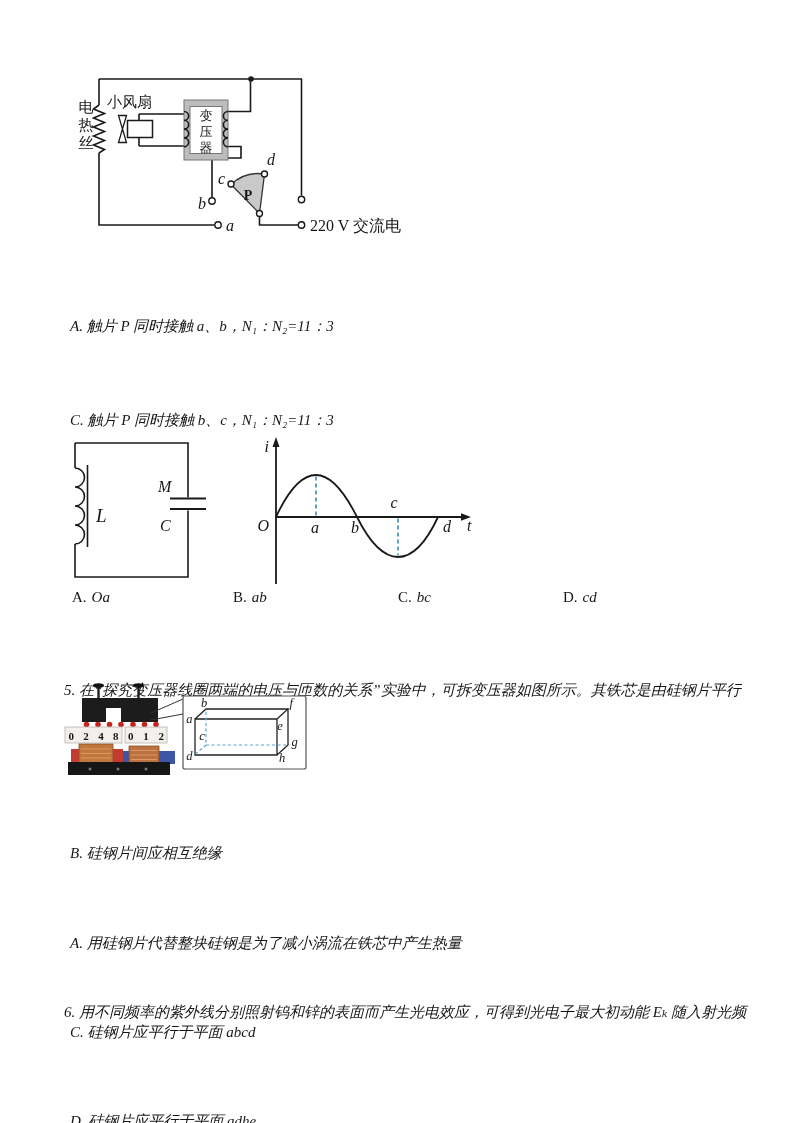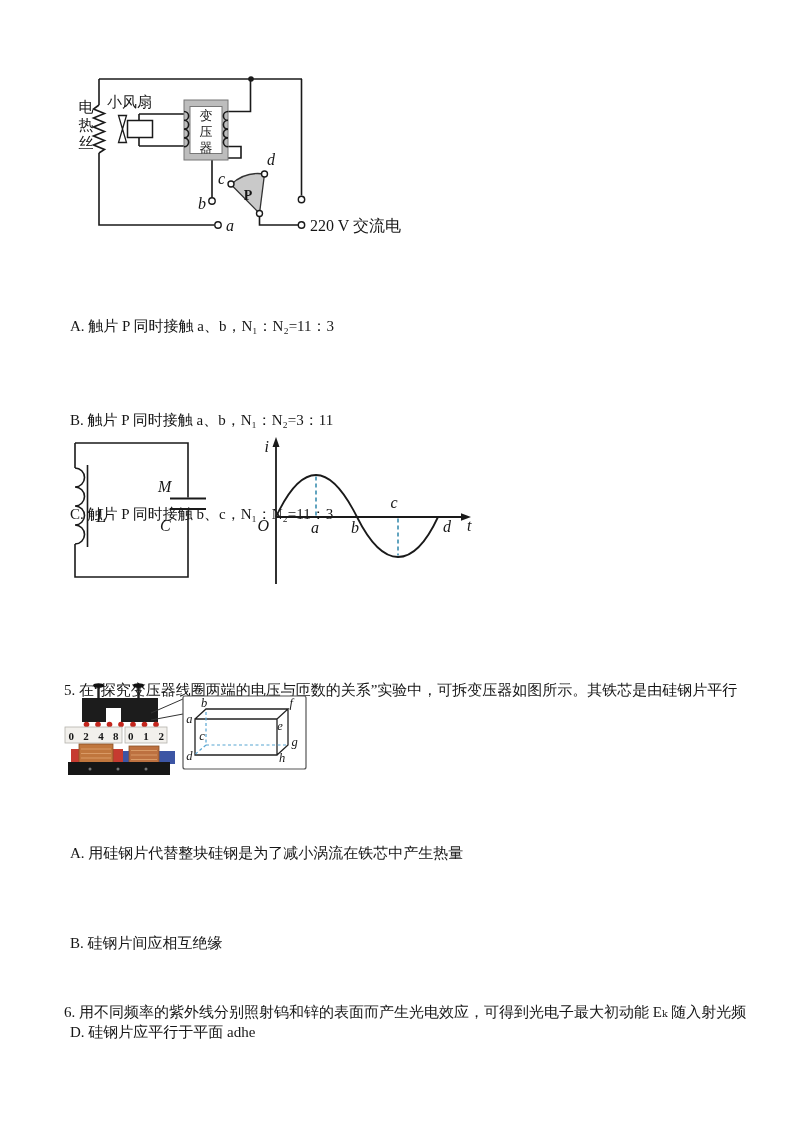--- a/index.html
+++ b/index.html
@@ -1,19 +1,19 @@
 <!DOCTYPE html>
 <html><head>
 <meta charset="utf-8">
 <style>
   html,body{margin:0;padding:0;background:#fff;}
   .page{position:relative;width:794px;height:1123px;background:#ffffff;overflow:hidden;
         font-family:"Liberation Serif","DejaVu Serif",serif;color:#161616;}
   .fig{position:absolute;}
-  .para,.opts{position:absolute;white-space:pre;font-size:15px;color:#161616;}
+  .para,.opts{position:absolute;white-space:pre;font-size:15px;color:#161616;font-style:italic;}
   .tline{display:block;}
   #q3-options{left:70px;top:248px;line-height:31.4px;}
   #q4-text{left:64px;top:376px;line-height:30px;}
   #q4-options{position:absolute;left:0;top:589px;width:794px;height:18px;font-size:15px;}
   .q4opt{position:absolute;white-space:pre;top:0;}
   .q4opt .var{font-style:italic;margin-left:5px;}
   #q5-text{left:64px;top:614px;line-height:30.5px;}
   #q5-options{left:70px;top:780px;line-height:29.7px;}
   #q6-text{left:64px;top:906px;line-height:42.5px;}
   
@@ -85,21 +85,20 @@
       <text x="310" y="231" class="big">220 V 交流电</text>
       <text x="226" y="231" class="it">a</text>
       <text x="206" y="209" class="it end">b</text>
       <text x="225" y="184" class="it end">c</text>
       <text x="267" y="165" class="it">d</text>
     </g>
   </svg>
 
   <div class="opts" id="q3-options">
     <span class="tline">A. 触片 P 同时接触 a、b，N₁：N₂=11：3</span>
-    <span class="tline">B. 触片 P 同时接触 a、b，N₁：N₂=3：11</span>
     <span class="tline">C. 触片 P 同时接触 b、c，N₁：N₂=11：3</span>
   </div>
 
   <div class="para" id="q4-text">
   </div>
 
   <svg class="fig" style="left:60px;top:435px;" width="430" height="175" viewBox="60 435 430 175">
     <g>
       <path class="wire" d="M75,443 H188 V497.5 M188,510.5 V577 H75 V544 M75,443 V468"></path>
       <path class="wire" d="M75,468 a9.5,9.5 0 0 1 0,19 a9.5,9.5 0 0 1 0,19 a9.5,9.5 0 0 1 0,19 a9.5,9.5 0 0 1 0,19"></path>
@@ -119,20 +118,26 @@
       <text x="269" y="452" class="it end">i</text>
       <text x="467" y="531" class="it">t</text>
       <text x="269" y="531" class="it end">O</text>
       <text x="315" y="533" class="it mid">a</text>
       <text x="355" y="533" class="it mid">b</text>
       <text x="394" y="508" class="it mid">c</text>
       <text x="447" y="532" class="it mid">d</text>
     </g>
   </svg>
 
+  <div id="q4-options">
+    <span class="q4opt" style="left:72px"><span>A.</span><span class="var">Oa</span></span>
+    <span class="q4opt" style="left:233px"><span>B.</span><span class="var">ab</span></span>
+    <span class="q4opt" style="left:398px"><span>C.</span><span class="var">bc</span></span>
+    <span class="q4opt" style="left:563px"><span>D.</span><span class="var">cd</span></span>
+  </div>
 
   <div class="para" id="q5-text">
     <span class="tline">5. 在“探究变压器线圈两端的电压与匝数的关系”实验中，可拆变压器如图所示。其铁芯是由硅钢片平行</span>
   </div>
 
   <svg class="fig" style="left:58px;top:678px;" width="255" height="105" viewBox="58 678 255 105">
     <g>
       <path d="M98.5,687 V698 M138.5,687 V698" stroke="#222" stroke-width="2.4"></path>
       <ellipse cx="98.5" cy="685.5" rx="5.5" ry="2.3" fill="#111"></ellipse>
       <ellipse cx="138.5" cy="685.5" rx="5.5" ry="2.3" fill="#111"></ellipse>
@@ -172,22 +177,23 @@
       <text x="202" y="740" class="itS mid">c</text>
       <text x="192.5" y="760" class="itS end">d</text>
       <text x="280" y="730" class="itS mid">e</text>
       <text x="289.5" y="707" class="itS">f</text>
       <text x="291.5" y="746" class="itS">g</text>
       <text x="282" y="762" class="itS mid">h</text>
     </g>
   </svg>
 
   <div class="opts" id="q5-options">
+    <span class="tline">B. 硅钢片间应相互绝缘</span>
     <span class="tline">A. 用硅钢片代替整块硅钢是为了减小涡流在铁芯中产生热量</span>
-    <span class="tline">B. 硅钢片间应相互绝缘</span>
+    <span class="tline">C. 硅钢片应平行于平面 abcd</span>
     <span class="tline">D. 硅钢片应平行于平面 adhe</span>
   </div>
 
   <div class="para" id="q6-text">
     <span class="tline">6. 用不同频率的紫外线分别照射钨和锌的表面而产生光电效应，可得到光电子最大初动能 Eₖ 随入射光频</span>
     <span class="tline">率 ν 变化的 Eₖ − ν 图象．已知钨的逸出功是 3.28eV，锌的逸出功是 3.24eV，若将二者的图线画在一个</span>
     
   </div>
 
 </div>

